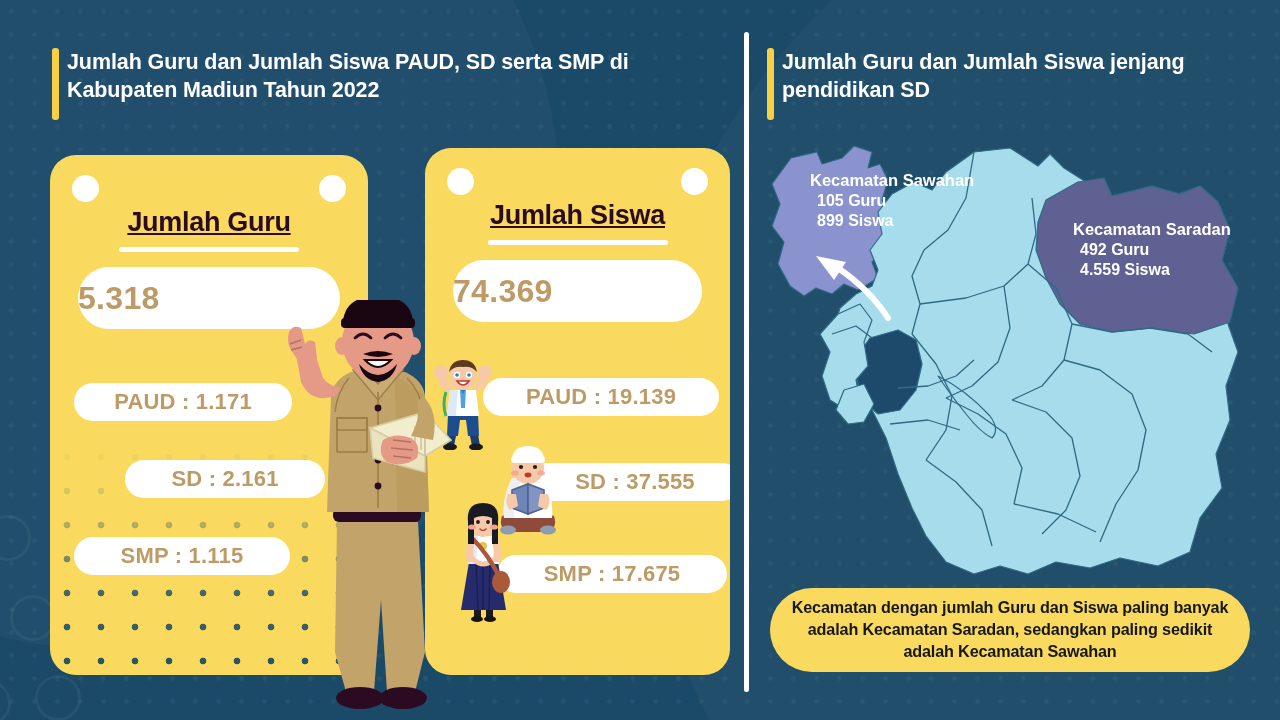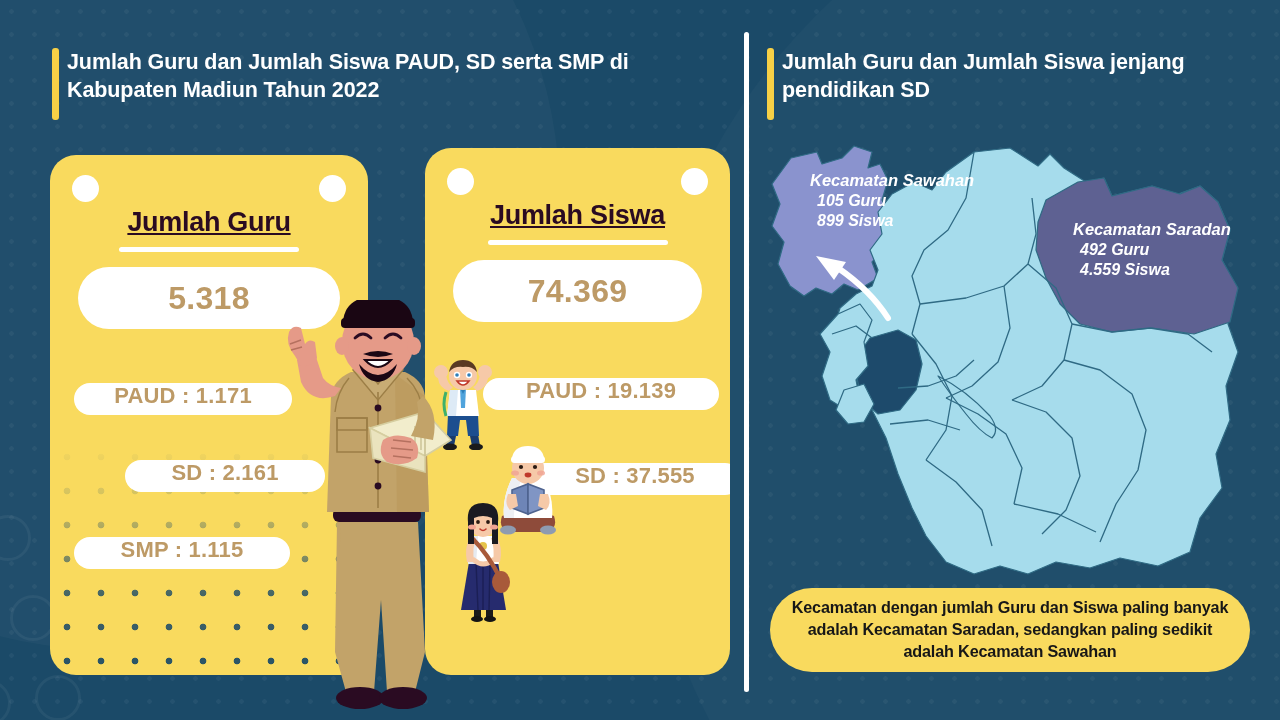--- a/index.html
+++ b/index.html
@@ -76,27 +76,27 @@
     font-size:27px; font-weight:bold; letter-spacing:-0.3px;text-decoration:underline;
   }
   .card-underline {
     position:absolute; height:5px; background:#ffffff; border-radius:3px;
     left:50%; transform:translateX(-50%); top:92px; width:180px;
   }
 
   .big-pill {
     position:absolute; left:28px; right:28px; top:112px; height:62px;
     background:#ffffff; border-radius:31px;
+    display:flex; align-items:center; justify-content:flex-start;
+  }
+  .big-pill span { color:#BD9A66; font-size:32px; font-weight:bold; letter-spacing:0.3px; }
+
+  .sub-pill {
+    position:absolute; height:38px; background:#ffffff; border-radius:26px;
     display:flex; align-items:center; justify-content:center;
-  }
-  .big-pill span { color:#BD9A66; font-size:32px; font-weight:bold; letter-spacing:0.3px; }
-
-  .sub-pill {
-    position:absolute; height:32px; background:#ffffff; border-radius:26px;
-    display:flex; align-items:flex-start; justify-content:center;
     z-index:6;
   }
   .sub-pill span { color:#BD9A66; font-size:22px; font-weight:bold; letter-spacing:0.2px; }
 
   
   #guru-paud { left:24px;  top:228px; width:218px; }
   #guru-sd   { left:75px;  top:305px; width:200px; }
   #guru-smp  { left:24px;  top:382px; width:216px; }
   
   #siswa-paud{ left:58px;  top:230px; width:236px; }
@@ -113,21 +113,21 @@
   
   #divider {
     position:absolute; left:744px; top:32px; width:5px; height:660px;
     background:#ffffff; border-radius:3px; z-index:5;
   }
 
   
   #map-wrap { position:absolute; left:760px; top:138px; width:500px; height:450px; z-index:3; }
   #map-svg { width:100%; height:100%; display:block; }
 
-  .map-label { position:absolute; color:#ffffff; font-weight:bold; line-height:1.27; z-index:6;font-style:italic; }
+  .map-label { position:absolute; color:#ffffff; font-weight:bold; line-height:1.27; z-index:6; }
   .map-label .ml-title { font-size:16.5px; display:block; }
   .map-label .ml-line  { font-size:16px; display:block;margin-left:7px; }
   #label-sawahan { left:810px; top:170px; }
   #label-saradan { left:1073px; top:219px; }
 
   
   #caption {
     position:absolute; left:770px; top:588px; width:480px; height:84px;
     background:#F9DA5E; border-radius:42px; z-index:5;
     display:flex; align-items:center; justify-content:center;
@@ -188,20 +188,23 @@
   <div class="card-heading">Jumlah Siswa</div>
   <div class="card-underline"></div>
   <div class="big-pill">
     <span>74.369</span>
   </div>
   <div class="sub-pill" id="siswa-paud">
     <span>PAUD : 19.139</span>
   </div>
   <div class="sub-pill" id="siswa-sd">
     <span>SD : 37.555</span>
+  </div>
+  <div class="sub-pill" id="siswa-smp">
+    <span>SMP : 17.675</span>
   </div>
 </div>
 
 <svg class="illus" id="teacher" viewBox="0 0 205 420">
 
   <path d="M62 222 L143 222 L150 352 L140 392 L112 392 L106 300 L99 392 L71 392 L60 352 Z" fill="#C2A369"></path>
   <path d="M66 228 L140 228 L144 262 L64 262 Z" fill="#C2A369"></path>
 
   <ellipse cx="85" cy="398" rx="24" ry="11" fill="#2A0B22"></ellipse>
   <ellipse cx="128" cy="398" rx="24" ry="11" fill="#2A0B22"></ellipse>

